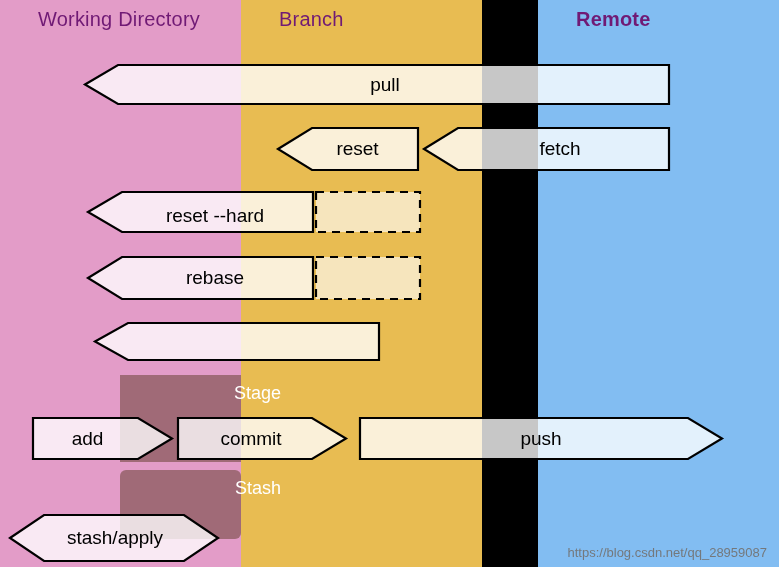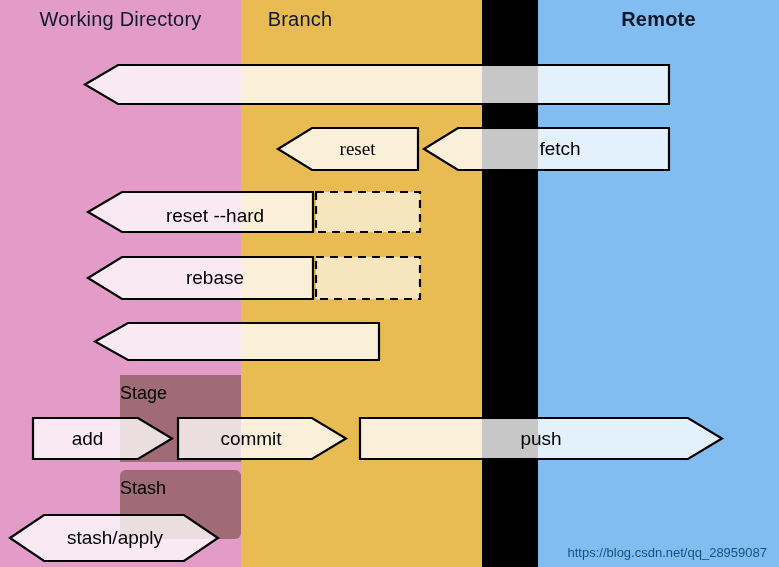--- a/index.html
+++ b/index.html
@@ -23,39 +23,40 @@
   
   .zone {
     position: absolute;
     box-sizing: border-box;
   }
   .zone-label {
     position: absolute;
     top: 6px;
     left: 0;
     width: 100%;
-    text-align: center;
-    color: #0f172a;
+    color: #701a75;
     font-size: 20px;
     line-height: 26px;
     letter-spacing: 0.2px;
     white-space: nowrap;
     pointer-events: none;
+    padding-left: 38px;
   }
   .subzone-label {
     position: absolute;
     top: 6px;
     left: 0;
     width: 100%;
-    text-align: left;
-    color: #000000;
+    text-align: right;
+    color: #ffffff;
     font-size: 18px;
     line-height: 24px;
     white-space: nowrap;
     pointer-events: none;
+    padding-left: 40px;
   }
 
   
   #shapes {
     position: absolute;
     left: 0;
     top: 0;
     width: 779px;
     height: 567px;
   }
@@ -84,21 +85,21 @@
     line-height: 22px;
     white-space: nowrap;
     pointer-events: none;
   }
 
   
   #watermark {
     position: absolute;
     right: 12px;
     bottom: 6px;
-    color: #0c4a6e;
+    color: #737373;
     opacity: 0.92;
     font-size: 13px;
     line-height: 17px;
     white-space: nowrap;
     pointer-events: none;
   }
 </style>
 </head>
 <body>
 
@@ -147,22 +148,23 @@
 
     <polygon class="shape-outline" points="33,418 138,418 172,438.5 138,459 33,459"></polygon>
 
     <polygon class="shape-outline" points="178,418 312,418 346,438.5 312,459 178,459"></polygon>
 
     <polygon class="shape-outline" points="360,418 688,418 722,438.5 688,459 360,459"></polygon>
 
     <polygon class="shape-outline" points="10,538 44,515 184,515 218,538 184,561 44,561"></polygon>
   </svg>
 
+  <div class="shape-label" style="left:330px; top:65px; width:110px; height:39px;">pull</div>
 
-  <div class="shape-label" style="left:305px; top:128px; width:105px; height:42px;font-family:Liberation Serif, serif;">reset</div>
+  <div class="shape-label" style="left:305px; top:128px; width:105px; height:42px;">reset</div>
 
   <div class="shape-label" style="left:500px; top:128px; width:120px; height:42px;">fetch</div>
 
   <div class="shape-label" style="left:130px; top:192px; width:170px; height:48px;">reset --hard</div>
 
   <div class="shape-label" style="left:140px; top:257px; width:150px; height:42px;">rebase</div>
 
 
   <div class="shape-label" style="left:186px; top:418px; width:130px; height:41px;">commit</div>
 

